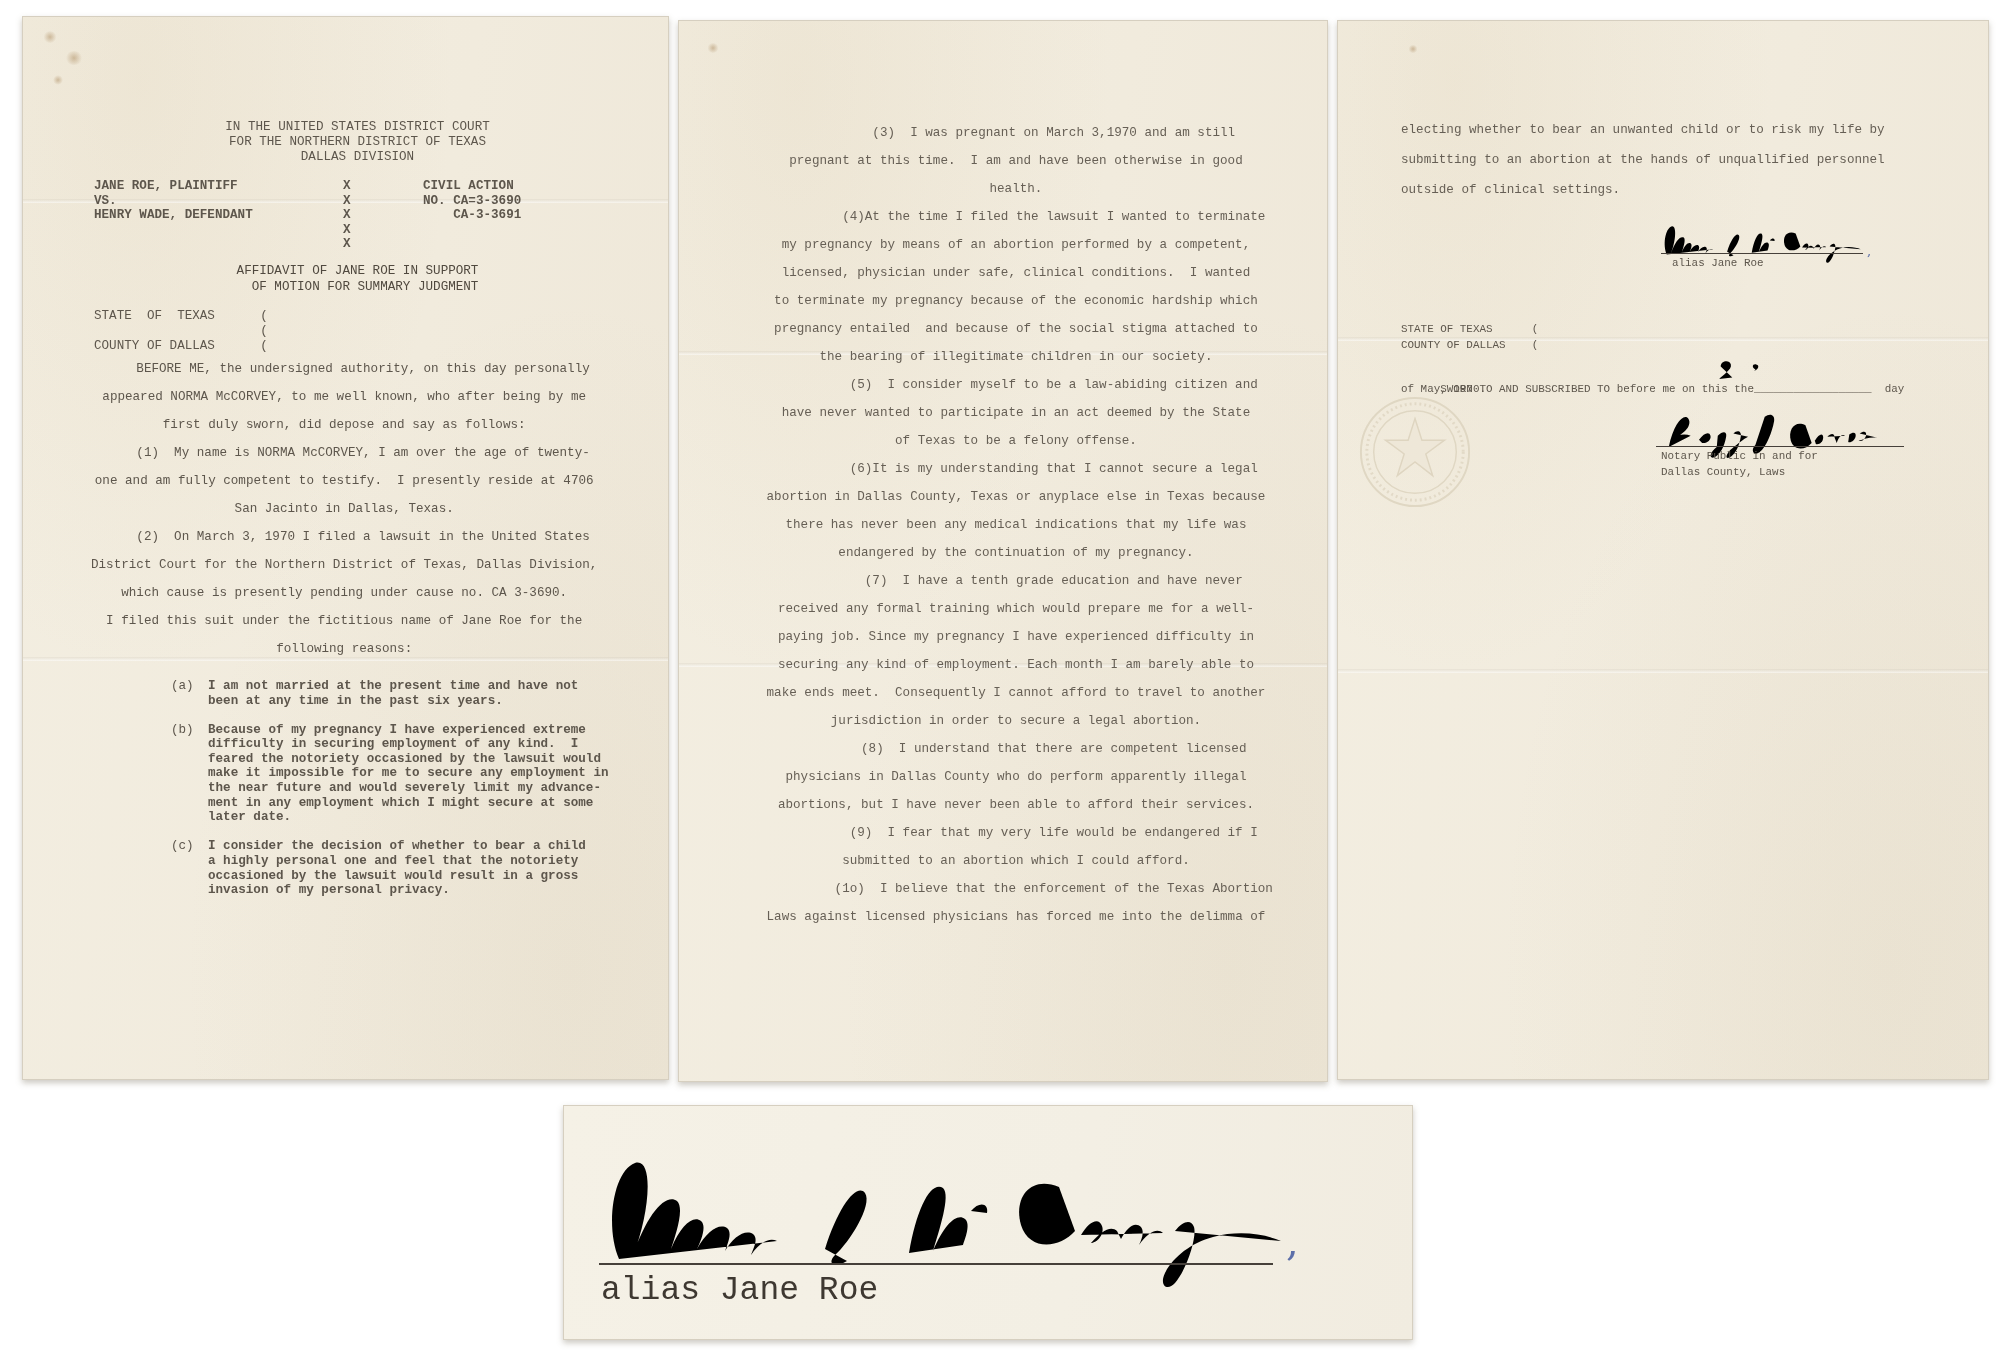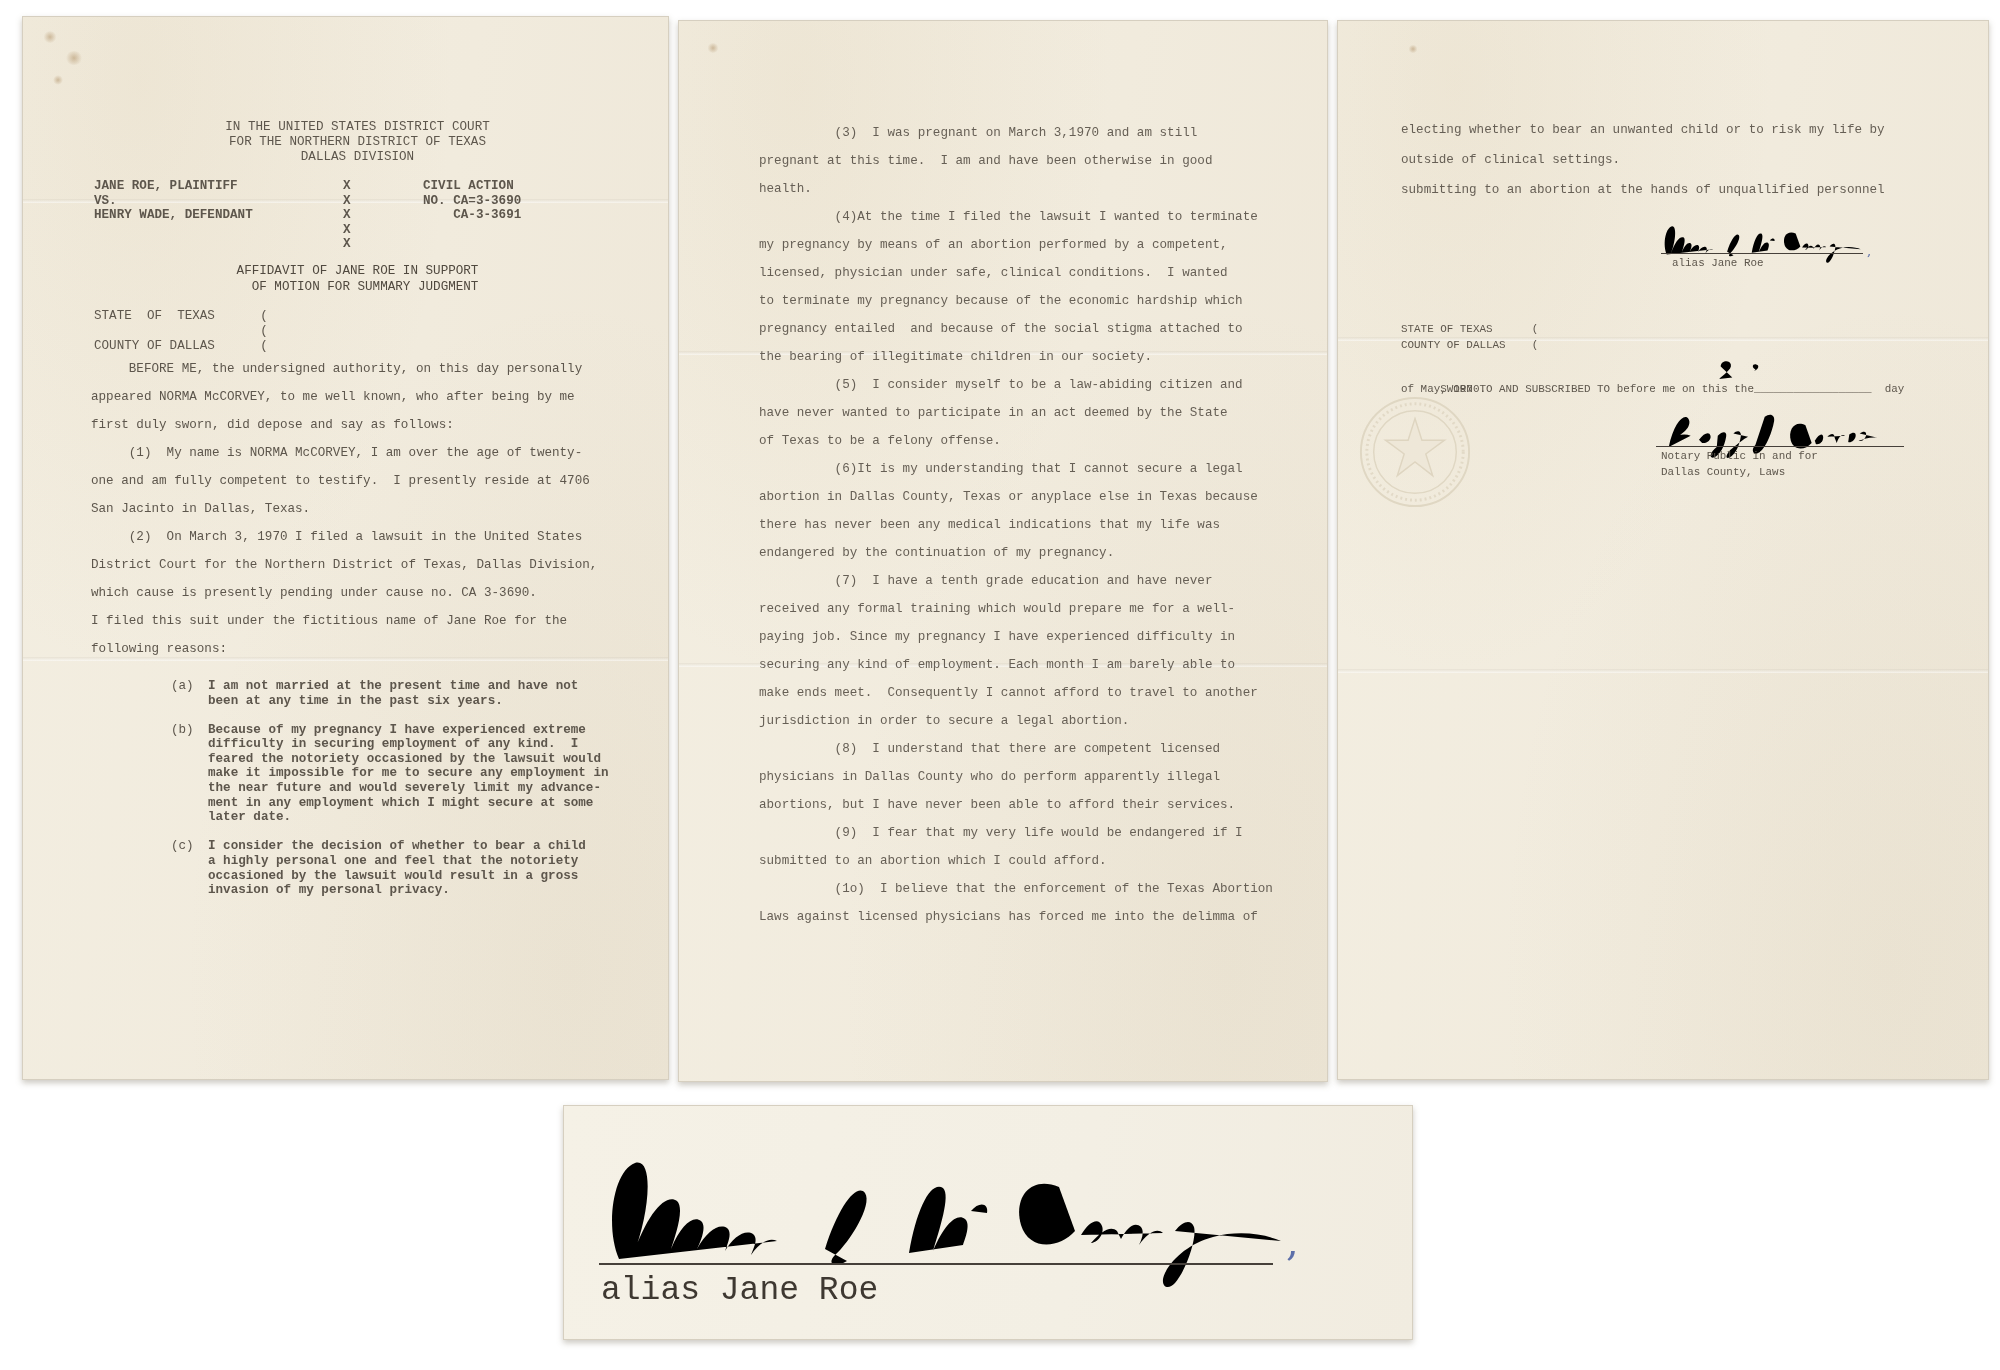--- a/index.html
+++ b/index.html
@@ -21,21 +21,21 @@
   .typed{color:var(--type);font-size:12.6px;}
   .elite{font-size:10.9px;}
   .abs{position:absolute;}
   .center{text-align:center;}
   .crease{position:absolute;left:0;right:0;height:4px;
     background:linear-gradient(180deg,rgba(90,75,50,.07),rgba(255,255,255,.55));pointer-events:none;}
   .stain{position:absolute;border-radius:50%;
     background:radial-gradient(circle,rgba(148,106,52,.38),rgba(148,106,52,0) 70%);pointer-events:none;}
   .lh15 .tl{line-height:15px;}
   .lh146 .tl{line-height:14.6px;font-weight:bold;}
-  .lh28 .tl{line-height:28px;}
+  .lh28 .tl{line-height:28px;text-align:center;}
   .lh30 .tl{line-height:30px;}
   .lh155 .tl{line-height:15.5px;}
   .title-l1{line-height:15.5px;white-space:pre;}
   .title-l2{line-height:15.5px;white-space:pre;text-underline-offset:3px;text-decoration-thickness:1.2px;}
   .reason{display:flex;margin-bottom:14.5px;}
   .reason-label{white-space:pre;width:37px;flex:0 0 37px;line-height:14.6px;}
   .inkline{border-bottom:1.6px solid #46403a;position:absolute;}
   svg.sig{position:absolute;overflow:visible;}
   .seal{position:absolute;opacity:.85;}
   .comma{position:absolute;color:var(--ink);font-family:"DejaVu Serif",serif;}
@@ -210,22 +210,22 @@
       </div>
   </div>
 
   <div class="page" style="left:1337px;top:20px;width:650px;height:1058px">
     <div class="crease" style="top:316px"></div>
     <div class="crease" style="top:648px"></div>
     <div class="stain" style="left:70px;top:24px;width:10px;height:8px"></div>
 
     <div class="abs typed lh30" style="left:63px;top:94px;color:#665f55">
         <div class="tl">electing whether to bear an unwanted child or to risk my life by</div>
+        <div class="tl">submitting to an abortion at the hands of unquallified personnel</div>
         <div class="tl">outside of clinical settings.</div>
-        <div class="tl">submitting to an abortion at the hands of unquallified personnel</div>
       </div>
 
     <div>
       <svg class="sig" style="left:320px;top:196px;width:205px;height:50px" viewBox="0 0 700 170" role="img">
         <use href="#sig-norma"></use>
       </svg>
       <div class="inkline" style="left:323px;top:232px;width:202px;border-bottom-width:1.2px"></div>
       <span class="comma" style="left:529px;top:222px;font-size:13px">,</span>
       <div class="abs typed elite tl" style="left:334px;top:235px;line-height:15px">alias Jane Roe</div>
     </div>

